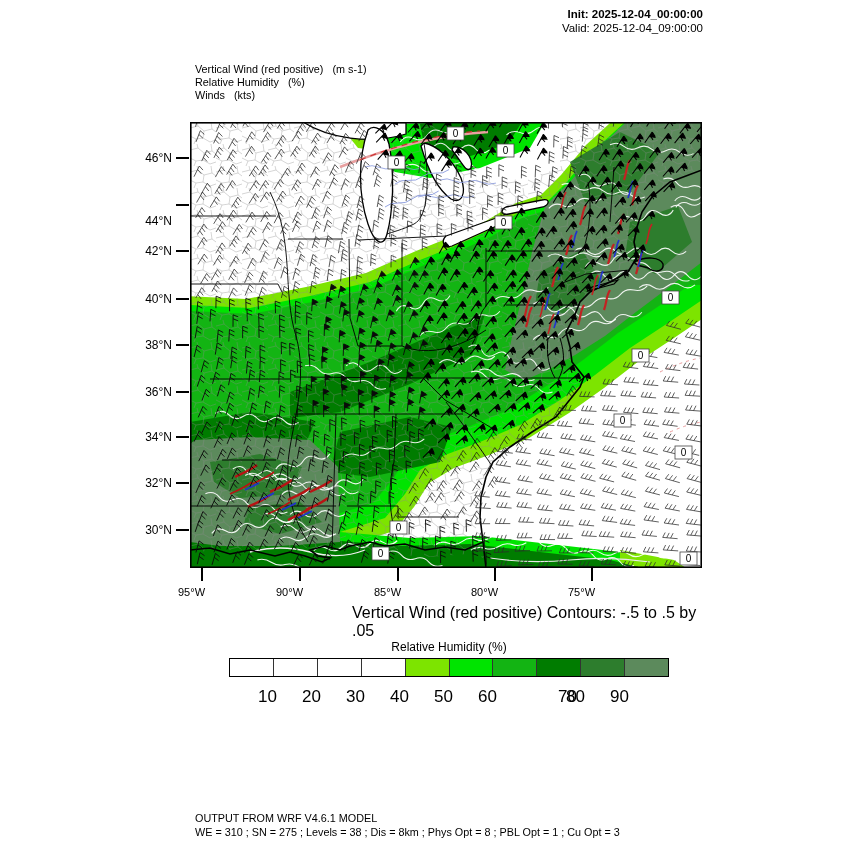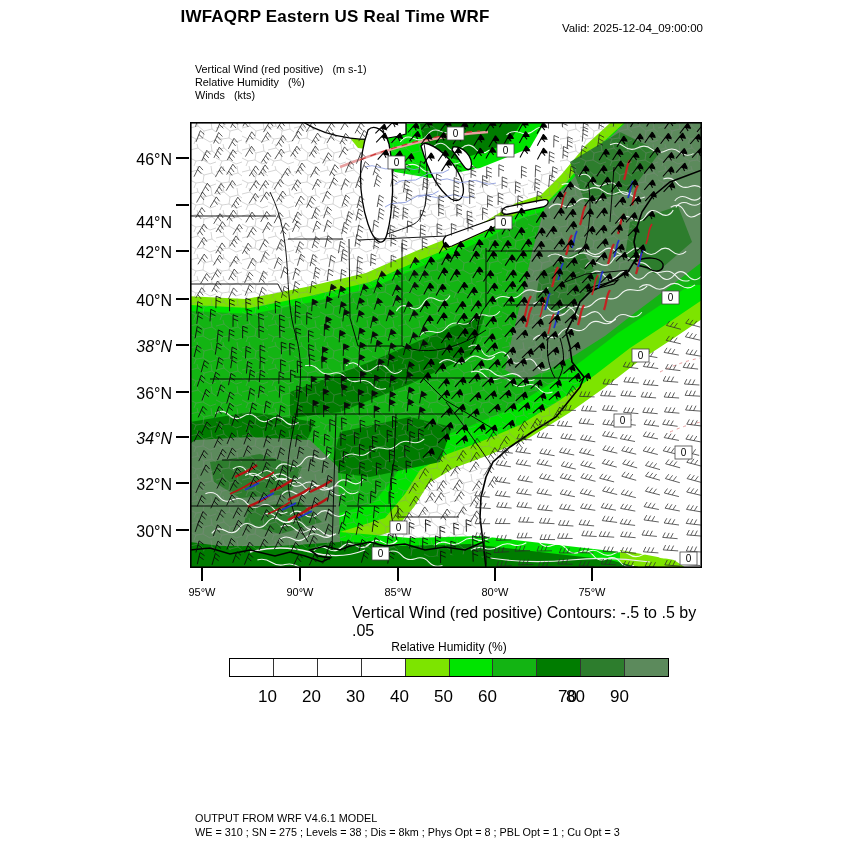--- a/index.html
+++ b/index.html
@@ -4,37 +4,37 @@
 <style>
   html,body{margin:0;padding:0;background:#ffffff;}
   #page{position:relative;width:850px;height:850px;background:#ffffff;overflow:hidden;
         font-family:"Liberation Sans", sans-serif;color:#000;}
   .abs{position:absolute;}
   #title{left:140px;top:7px;width:390px;text-align:center;font-size:17px;font-weight:bold;letter-spacing:.2px;}
   #init-line{left:450px;top:8px;width:253px;text-align:right;font-size:11.5px;font-weight:bold;}
   #valid-line{left:450px;top:22px;width:253px;text-align:right;font-size:11.5px;}
   #legend{left:195px;top:63px;font-size:10.8px;line-height:13px;white-space:pre;}
   #map-wrap{left:190px;top:122px;width:512px;height:446px;}
-  .lat-label{width:52px;text-align:right;font-size:16px;}
+  .lat-label{width:52px;text-align:right;font-size:12px;}
   .lat-tick{width:13px;height:2px;background:#000;}
-  .lon-label{width:48px;text-align:center;font-size:11px;}
+  .lon-label{width:48px;text-align:left;font-size:11px;}
   .lon-tick{width:2px;height:13px;background:#000;}
   #contour-note{left:352px;top:604px;width:351px;text-align:left;font-size:16px;}
   #colorbar-title{left:229px;top:640px;width:440px;text-align:center;font-size:12px;}
   #colorbar{left:229px;top:658px;width:440px;height:19px;display:flex;border:1.4px solid #000;box-sizing:border-box;}
   .cb-cell{flex:1 1 0;border-left:1px solid #333;}
   .cb-cell:first-child{border-left:none;}
   .cb-tick-label{width:30px;text-align:left;font-size:17px;top:687px;}
   #footer{left:195px;top:812px;font-size:10.8px;line-height:13.5px;}
 </style>
 </head>
 <body>
 
 <div id="page">
-  <div class="abs" id="title">IWFAQRP Eastern US Real Time WRF</div>
+  <div class="abs" id="init-line">Init: 2025-12-04_00:00:00</div>
   <div class="abs" id="valid-line">Valid: 2025-12-04_09:00:00</div>
   <div class="abs" id="legend"><div>Vertical Wind (red positive)   (m s-1)</div><div>Relative Humidity   (%)</div><div>Winds   (kts)</div></div>
 
   <div class="abs" id="map-wrap">
     <svg id="map-svg" width="512" height="446" viewBox="0 0 512 446">
         <defs>
           <pattern id="county" width="26" height="22" patternUnits="userSpaceOnUse">
             <g stroke="#8a8a8a" stroke-width="0.55" fill="none" opacity="0.65">
               <path d="M0,6 L8,4 L14,9 L22,7 L26,10"></path>
               <path d="M8,4 L7,0"></path>
@@ -1442,25 +1442,25 @@
       <div>WE = 310 ; SN = 275 ; Levels = 38 ; Dis = 8km ; Phys Opt = 8 ; PBL Opt = 1 ; Cu Opt = 3</div>
     </div>
 <div class="abs lat-label" style="left: 120px; top: 151px;">46°N</div>
     <div class="abs lat-tick" style="left: 176px; top: 157px;"></div>
     <div class="abs lat-label" style="left: 120px; top: 198px; margin-top: 16px;">44°N</div>
     <div class="abs lat-tick" style="left: 176px; top: 204px;"></div>
     <div class="abs lat-label" style="left: 120px; top: 244px;">42°N</div>
     <div class="abs lat-tick" style="left: 176px; top: 250px;"></div>
     <div class="abs lat-label" style="left: 120px; top: 292px;">40°N</div>
     <div class="abs lat-tick" style="left: 176px; top: 298px;"></div>
-    <div class="abs lat-label" style="left: 120px; top: 338px; font-style: italic;">38°N</div>
+    <div class="abs lat-label" style="left: 120px; top: 338px;">38°N</div>
     <div class="abs lat-tick" style="left: 176px; top: 344px;"></div>
     <div class="abs lat-label" style="left: 120px; top: 385px;">36°N</div>
     <div class="abs lat-tick" style="left: 176px; top: 391px;"></div>
-    <div class="abs lat-label" style="left: 120px; top: 430px; font-style: italic;">34°N</div>
+    <div class="abs lat-label" style="left: 120px; top: 430px;">34°N</div>
     <div class="abs lat-tick" style="left: 176px; top: 436px;"></div>
     <div class="abs lat-label" style="left: 120px; top: 476px;">32°N</div>
     <div class="abs lat-tick" style="left: 176px; top: 482px;"></div>
     <div class="abs lat-label" style="left: 120px; top: 523px;">30°N</div>
     <div class="abs lat-tick" style="left: 176px; top: 529px;"></div>
     <div class="abs lon-label" style="left: 178px; top: 586px;">95°W</div>
     <div class="abs lon-tick" style="left: 201px; top: 568px;"></div>
     <div class="abs lon-label" style="left: 276px; top: 586px;">90°W</div>
     <div class="abs lon-tick" style="left: 299px; top: 568px;"></div>
     <div class="abs lon-label" style="left: 374px; top: 586px;">85°W</div>

